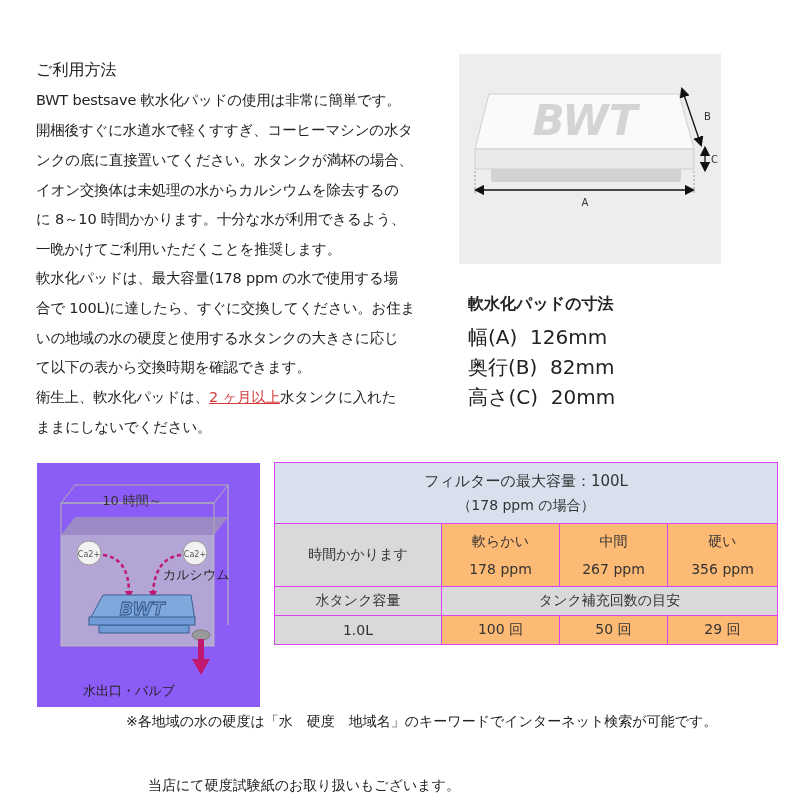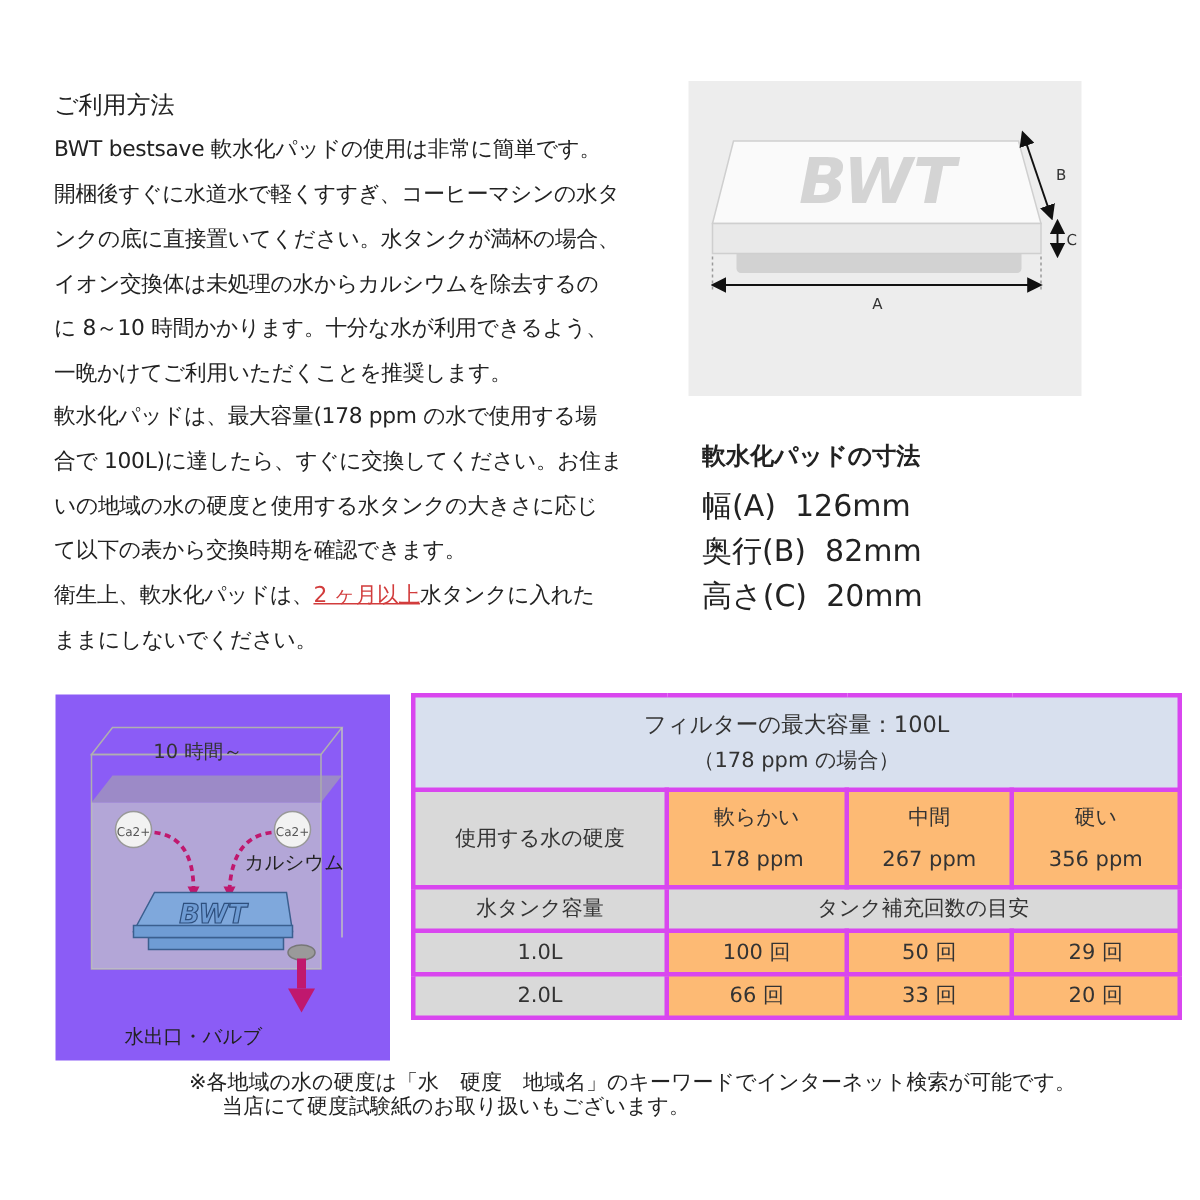--- a/index.html
+++ b/index.html
@@ -11,21 +11,21 @@
   .red-u { color:#d23c3c; text-decoration:underline; }
   
   .fig1 { left:459px; top:54px; width:262px; height:210px; background:#ededed; }
   .dim-title { left:468px; top:294px; font-size:16px;font-weight:bold; }
   .dim-line { left:468px; font-size:20px; }
   
   .fig2 { left:37px; top:463px; width:223px; height:244px; background:#8b5cf6; }
   
   table.cap { position:absolute; left:274px; top:462px; border-collapse:collapse;
               font-size:14px; color:#333; }
-  table.cap td { border:3px solid #d946ef; text-align:center; padding:0; }
+  table.cap td { border:1px solid #d946ef; text-align:center; padding:0; }
   .hdr { background:#d8e0ee; }
   .gray { background:#d9d9d9; }
   .white { background:#fdba74; }
   .note { font-size:14px; white-space:nowrap; }
 </style>
 </head>
 <body>
 
 <div class="abs intro-title">ご利用方法</div>
 <div class="abs intro-line" style="top:90px">BWT bestsave 軟水化パッドの使用は非常に簡単です。</div>
@@ -106,21 +106,21 @@
 
 <table class="cap">
   <tbody>
       <tr>
     <td class="hdr" colspan="4" style="height:60px; width:500px;">
       <div style="font-size:15px; line-height:24px;">フィルターの最大容量：100L</div>
       <div style="line-height:24px;">（178 ppm の場合）</div>
     </td>
   </tr>
   <tr>
-    <td class="gray" style="width:166px; height:62px;">使用する水の硬度</td>
+    <td class="gray" style="width:166px; height:62px;">時間かかります</td>
     <td class="white" style="width:117px; line-height:28px;">
       <div>軟らかい</div>
       <div>178 ppm</div>
     </td>
     <td class="white" style="width:107px; line-height:28px;">
       <div>中間</div>
       <div>267 ppm</div>
     </td>
     <td class="white" style="width:109px; line-height:28px;">
       <div>硬い</div>
@@ -130,23 +130,17 @@
   <tr style="height:29px;">
     <td class="gray">水タンク容量</td>
     <td class="gray" colspan="3">タンク補充回数の目安</td>
   </tr>
   <tr style="height:29px;">
     <td class="gray">1.0L</td>
     <td class="white">100 回</td>
     <td class="white">50 回</td>
     <td class="white">29 回</td>
   </tr>
-  <tr style="height:29px;">
-    <td class="gray">2.0L</td>
-    <td class="white">66 回</td>
-    <td class="white">33 回</td>
-    <td class="white">20 回</td>
-  </tr>
 </tbody>
   </table>
 
 <div class="abs note" style="left:126px; top:713px;">※各地域の水の硬度は「水　硬度　地域名」のキーワードでインターネット検索が可能です。</div>
-<div class="abs note" style="left:148px; top:729px;">当店にて硬度試験紙のお取り扱いもございます。</div>
+<div class="abs note" style="left:148px; top:777px;">当店にて硬度試験紙のお取り扱いもございます。</div>
 
 </body></html>

